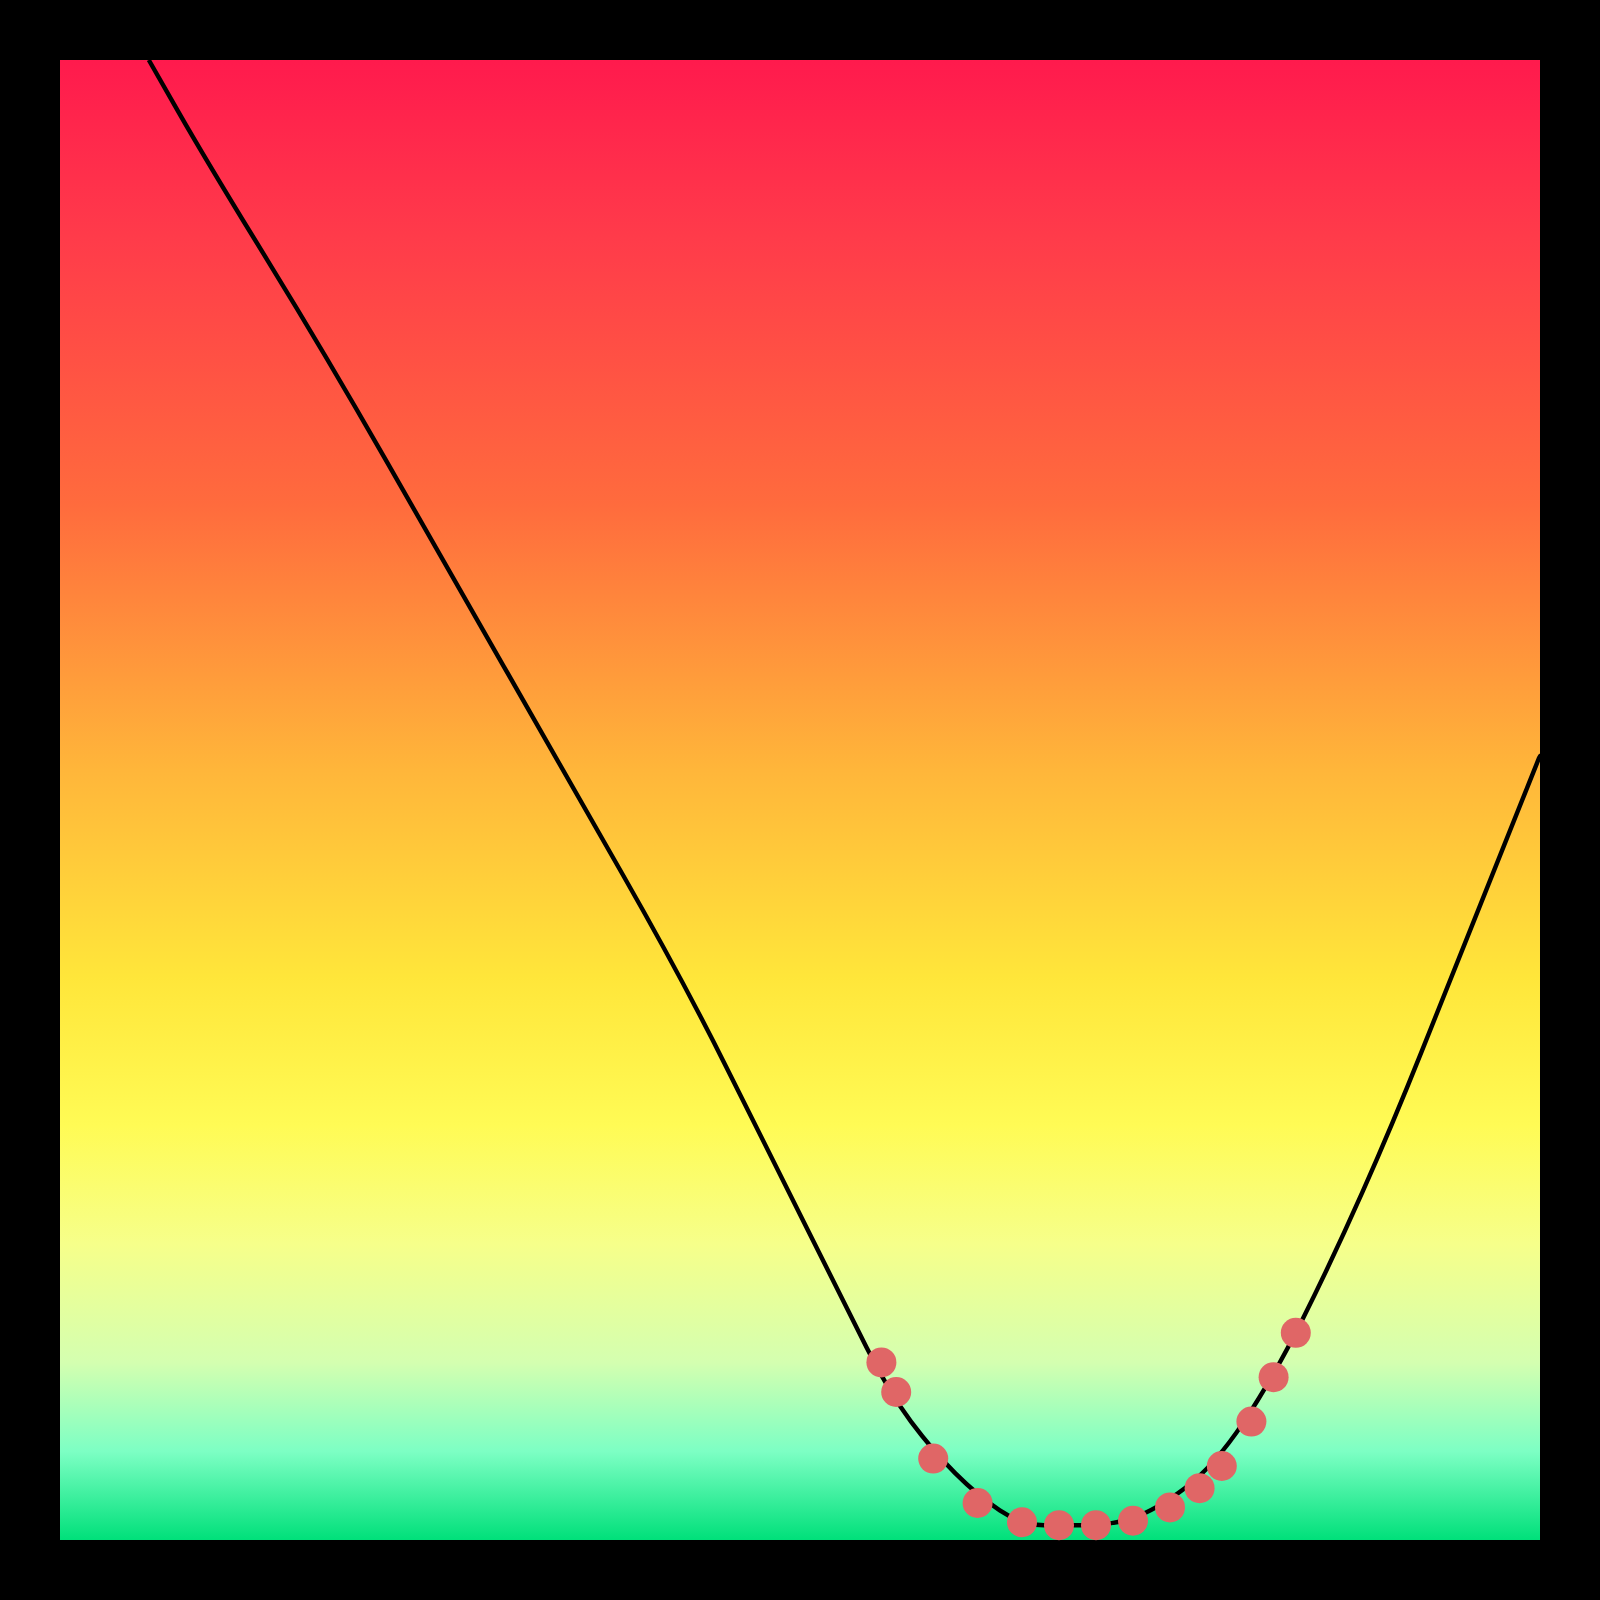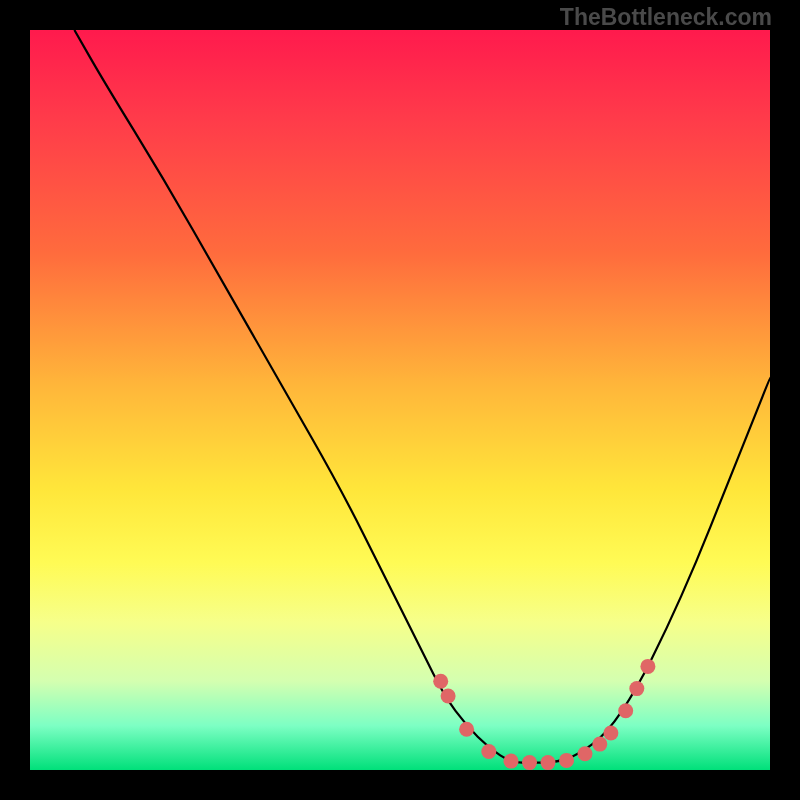--- a/index.html
+++ b/index.html
@@ -66,21 +66,20 @@
   .dot {
     fill: #e06666;
     stroke: none;
   }
 </style>
 </head>
 <body>
 
 <div class="frame">
 
-  <div class="watermark">TheBottleneck.com</div>
 
   <div class="plot-area">
     <svg class="curve" viewBox="0 0 740 740">
       <path id="curve-path" class="curve-path" d="M 44.4 0 Q 44.4 0 59.2 25.899999999999977 Q 74 51.799999999999955 103.6 99.89999999999998 Q 133.2 148 162.8 199.79999999999998 Q 192.4 251.59999999999997 222 303.4 Q 251.60000000000002 355.2 281.20000000000005 407 Q 310.8 458.8 333 503.20000000000005 Q 355.2 547.6 373.70000000000005 584.6 Q 392.20000000000005 621.6 403.30000000000007 643.8 Q 414.40000000000003 666 425.5 680.8 Q 436.59999999999997 695.6 447.7 706.7 Q 458.8 717.8 469.9 725.2 Q 481 732.6 492.1 732.6 Q 503.20000000000005 732.6 514.3 732.6 Q 525.4 732.6 536.5 728.9000000000001 Q 547.6 725.2 562.4000000000001 714.1 Q 577.2 703 592 680.8 Q 606.8 658.6 621.5999999999999 629 Q 636.4 599.4 651.2 566.0999999999999 Q 666 532.8 680.8 495.79999999999995 Q 695.5999999999999 458.8 710.3999999999999 421.8 Q 725.1999999999999 384.8 732.5999999999999 366.29999999999995 T 740 347.79999999999995"></path>
       <g id="dots">
           <circle cx="410.70000000000005" cy="651.2" r="7.5" class="dot"></circle>
           <circle cx="418.09999999999997" cy="666" r="7.5" class="dot"></circle>
           <circle cx="436.59999999999997" cy="699.3" r="7.5" class="dot"></circle>
           <circle cx="458.8" cy="721.5" r="7.5" class="dot"></circle>
           <circle cx="481" cy="731.12" r="7.5" class="dot"></circle>

